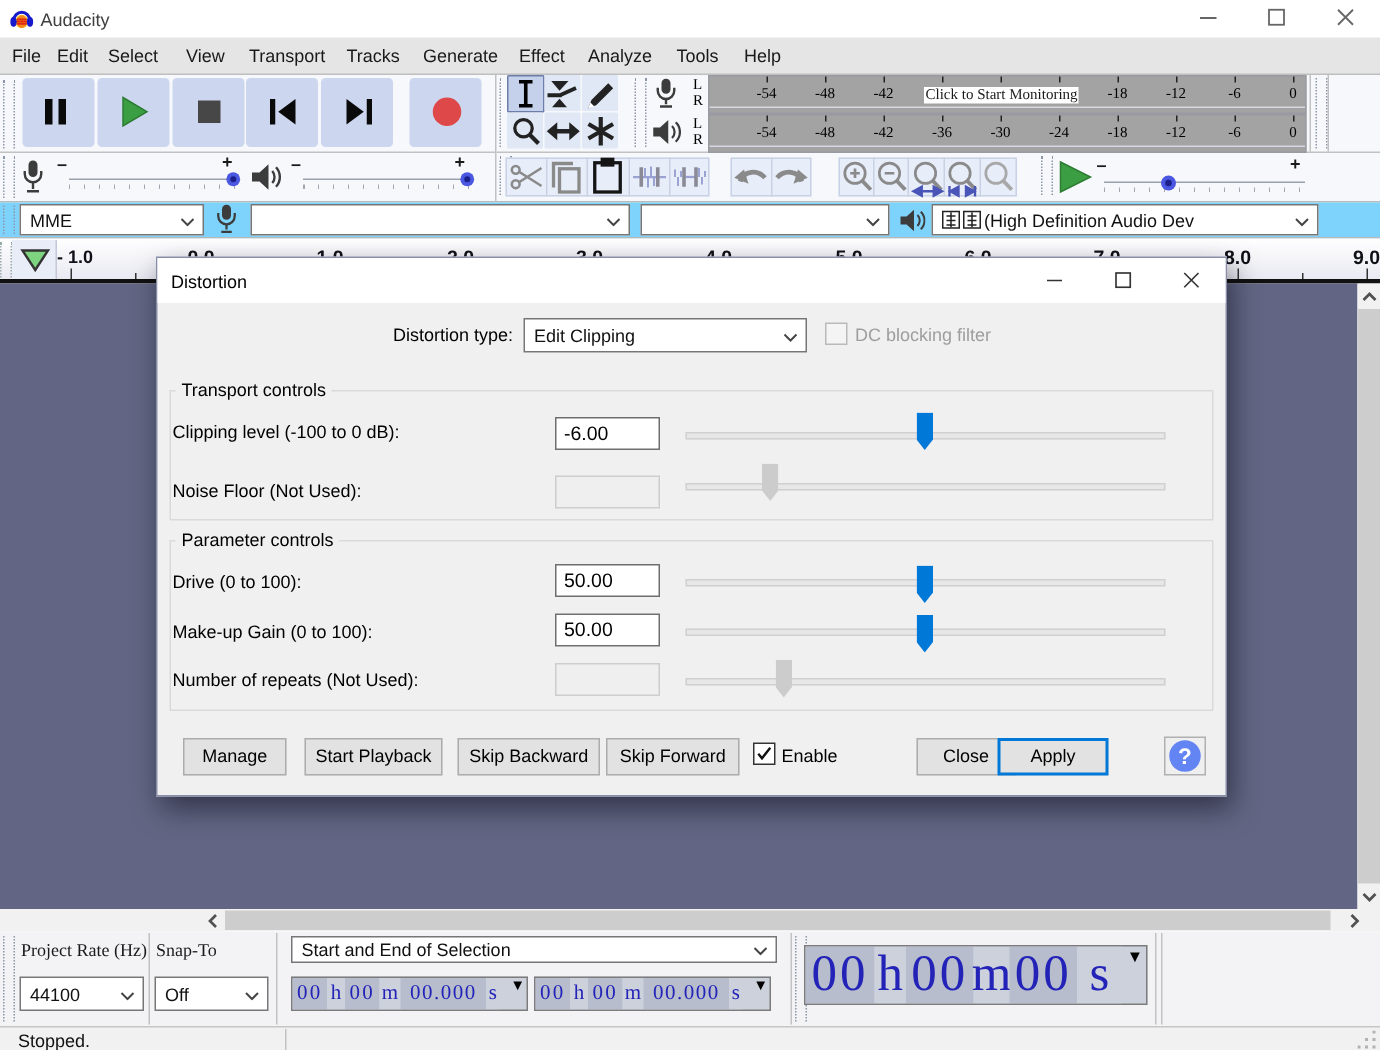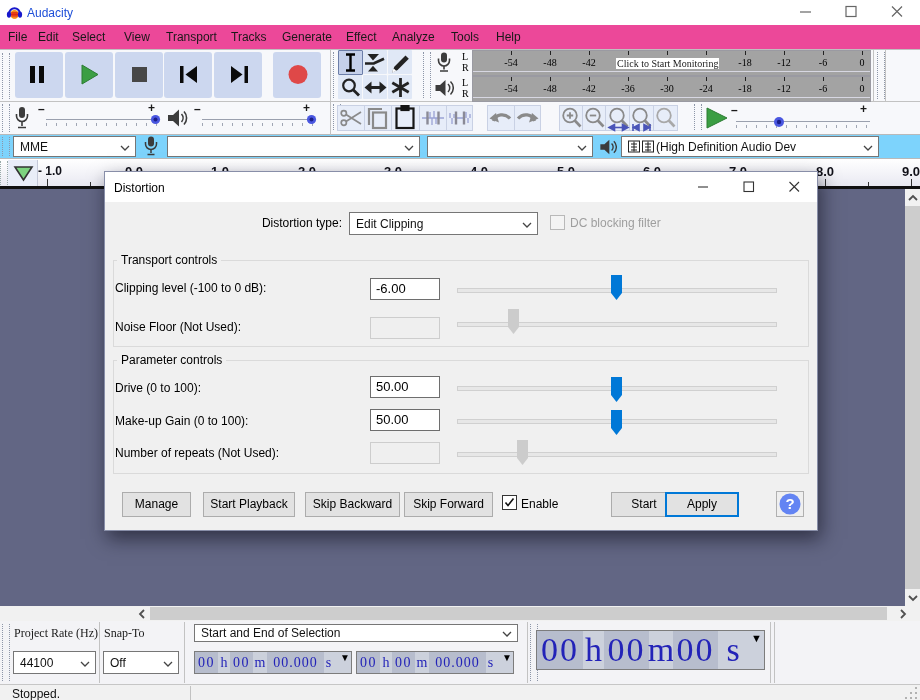--- a/index.html
+++ b/index.html
@@ -1,22 +1,22 @@
 <!DOCTYPE html>
 <html><head>
 <meta charset="utf-8">
 <style>
 html,body{margin:0;padding:0;width:920px;height:700px;overflow:hidden;}
 body{font-family:"Liberation Sans",sans-serif;font-size:12px;color:#1a1a1a;background:#fff;position:relative;}
 .abs{position:absolute;}
 
 #titlebar{left:0;top:0;width:920px;height:25px;background:#fff;}
-#ttext{left:27px;top:6px;color:#1d4ed8;font-size:12px;}
-
-#menubar{left:0;top:25px;width:920px;height:24px;background:#ec4899;border-bottom:1px solid #bfbfbf;}
+#ttext{left:27px;top:6px;color:#404040;font-size:12px;}
+
+#menubar{left:0;top:25px;width:920px;height:24px;background:#e5e5e5;border-bottom:1px solid #bfbfbf;}
 .mi{position:absolute;top:5px;font-size:12px;color:#191919;}
 
 #dock{left:0;top:50px;width:920px;height:85px;background:#f7f8fb;border-bottom:1px solid #b9b9b9;box-sizing:border-box;}
 .grip{position:absolute;width:6px;border-left:1px dotted #8d96a8;border-right:1px dotted #8d96a8;}
 .tbtn{position:absolute;width:48px;height:46px;background:#ccd7ef;border-radius:3px;}
 .toolb{position:absolute;width:24px;height:24px;background:#e0e8f6;border-radius:1px;}
 .vsep{position:absolute;width:1px;background:#c2c2c2;}
 
 .meterbox{position:absolute;background:#a3a3a3;border:1px solid #9a9aa2;}
 .mnum{position:absolute;font-family:"Liberation Serif",serif;font-size:10px;color:#000;top:6px;transform:translateX(-50%);}
@@ -564,21 +564,21 @@
     <div class="strack" style="left:352px;top:247px"></div>
     <div class="sthumb blue" style="left:506px;top:238px"></div>
     <div class="dl" style="left:10px;top:274px">Number of repeats (Not Used):</div>
     <div class="tboxd" style="left:265px;top:270px"></div>
     <div class="strack" style="left:352px;top:280px"></div>
     <div class="sthumb gray" style="left:412px;top:268px"></div>
     <div class="wbtn" style="left:17px;top:320px;width:69px">Manage</div>
     <div class="wbtn" style="left:98px;top:320px;width:92px">Start Playback</div>
     <div class="wbtn" style="left:200px;top:320px;width:95px">Skip Backward</div>
     <div class="wbtn" style="left:299px;top:320px;width:89px">Skip Forward</div>
-    <div class="wbtn" style="left:506px;top:320px;width:66px">Start</div>
+    <div class="wbtn" style="left:506px;top:320px;width:66px">Close</div>
     <div class="wbtn" style="left:560px;top:320px;width:74px;border:2px solid #0078d7;line-height:20px">Apply</div>
     <div class="abs" style="left:397px;top:323px;width:13px;height:13px;background:#fff;border:1px solid #333">
  <svg width="13" height="13" viewBox="0 0 13 13">
         <path d="M2.5 6.5 L5 9.5 L10.5 2.5" stroke="#111" stroke-width="1.6" fill="none"></path>
       </svg></div>
     <div class="dl" style="left:416px;top:325px">Enable</div>
     <div class="abs" style="left:671px;top:319px;width:28px;height:26px;background:#efefef;border:1px solid #b0b0b0;box-sizing:border-box">
  <svg width="26" height="24" viewBox="0 0 26 24">
         <circle cx="13" cy="12" r="10.5" fill="#6384f3"></circle>
         <text x="13" y="17" text-anchor="middle" font-size="15" font-weight="bold" fill="#fff" font-family="Liberation Sans">?</text>

